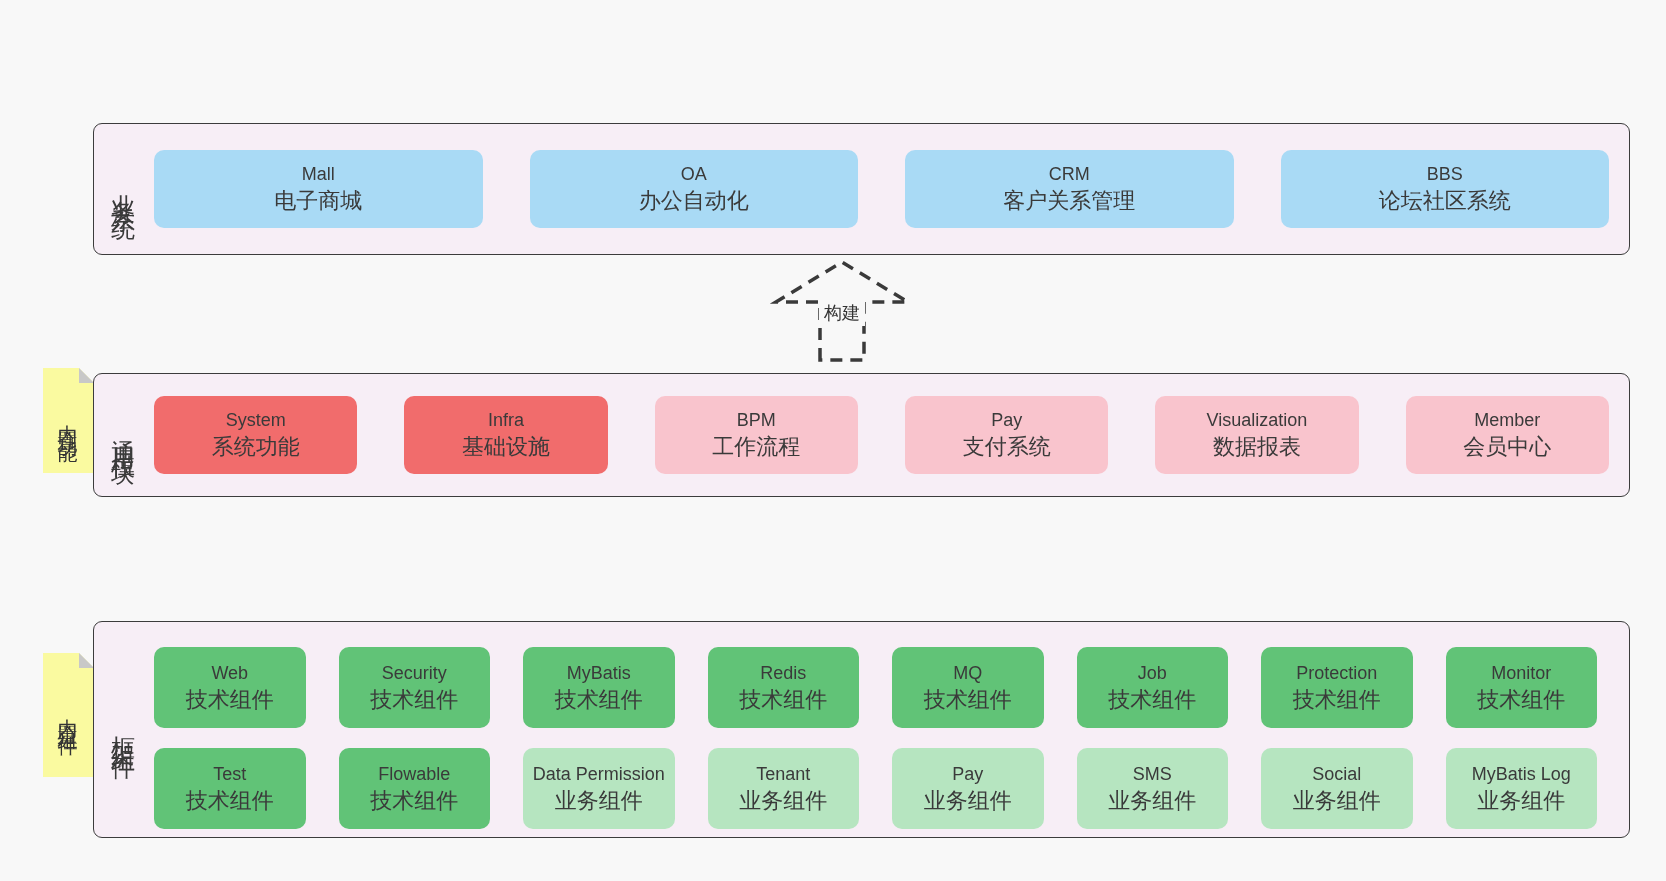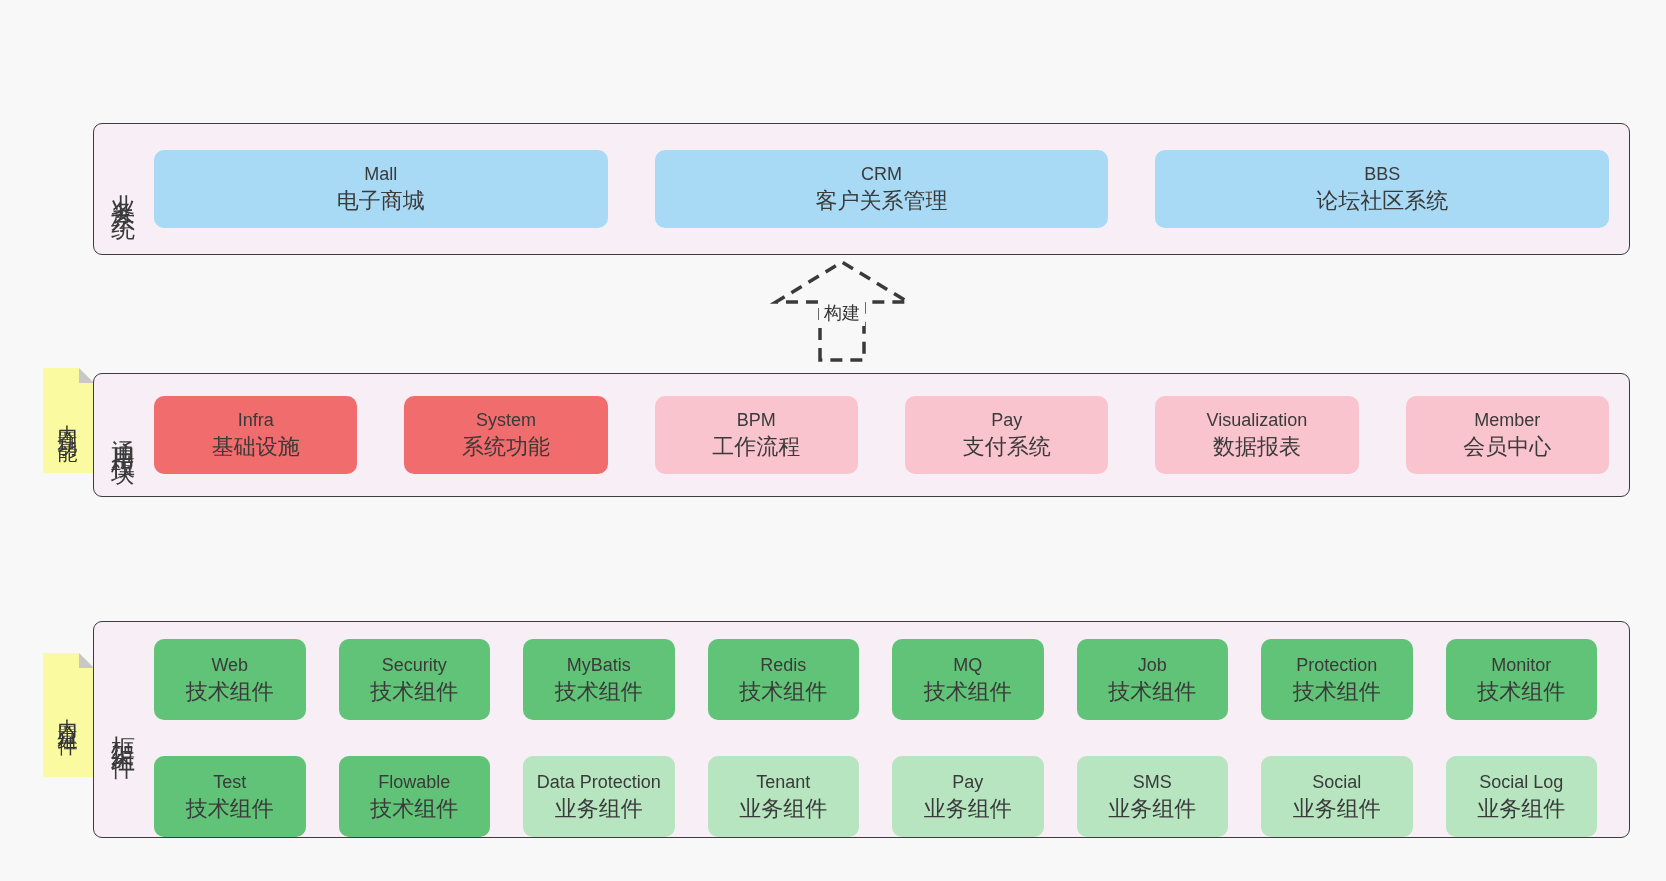--- a/index.html
+++ b/index.html
@@ -17,21 +17,21 @@
   .band{position:absolute;left:93px;width:1537px;background:var(--band-bg);
     border:1.6px solid var(--band-border);border-radius:9px;z-index:1}
   .band-label{position:absolute;left:13px;top:50%;transform:translateY(-50%);
     writing-mode:vertical-rl;text-orientation:upright;
     font-size:24px;letter-spacing:7px;color:var(--text);white-space:nowrap}
 
   .rows{position:absolute;left:60px;right:20px;top:0;bottom:0;
     display:flex;flex-direction:column;justify-content:center}
   .row{display:flex;align-items:center}
   .band-1 .row,.band-2 .row{gap:47px;height:100%}
-  .band-3 .rows{right:32px;justify-content:space-between;padding-top:17px;gap:20px}
+  .band-3 .rows{right:32px;justify-content:center;padding-top:17px;gap:20px}
   .band-3 .row{gap:33px}
 
   .box{flex:1;height:78px;border-radius:10px;display:flex;flex-direction:column;
     justify-content:center;align-items:center;text-align:center;
     padding:2px 6px;line-height:1.35}
   .band-3 .box{height:81px}
   .box-title{font-size:18px}
   .box-subtitle{font-size:22px}
   .box.blue{background:var(--blue)}
   .box.red{background:var(--red)}
@@ -61,20 +61,24 @@
 
   <section class="band band-1" style="top:123px;height:132px">
     <span class="band-label">业务系统</span>
     <div class="rows">
       <div class="row">
           <div class="box blue">
             <div class="box-title">Mall</div>
             <div class="box-subtitle">电子商城</div>
           </div>
           <div class="box blue">
+            <div class="box-title">OA</div>
+            <div class="box-subtitle">办公自动化</div>
+          </div>
+          <div class="box blue">
             <div class="box-title">CRM</div>
             <div class="box-subtitle">客户关系管理</div>
           </div>
           <div class="box blue">
             <div class="box-title">BBS</div>
             <div class="box-subtitle">论坛社区系统</div>
           </div>
         </div>
     </div>
   </section>
@@ -88,26 +92,26 @@
 
   <div class="note" style="top:368px;height:105px">
     <span class="note-text">内置功能</span>
   </div>
 
   <section class="band band-2" style="top:373px;height:124px">
     <span class="band-label">通用模块</span>
     <div class="rows">
       <div class="row">
           <div class="box red">
+            <div class="box-title">System</div>
+            <div class="box-subtitle">系统功能</div>
+          </div>
+          <div class="box red">
             <div class="box-title">Infra</div>
             <div class="box-subtitle">基础设施</div>
-          </div>
-          <div class="box red">
-            <div class="box-title">System</div>
-            <div class="box-subtitle">系统功能</div>
           </div>
           <div class="box pink">
             <div class="box-title">BPM</div>
             <div class="box-subtitle">工作流程</div>
           </div>
           <div class="box pink">
             <div class="box-title">Pay</div>
             <div class="box-subtitle">支付系统</div>
           </div>
           <div class="box pink">
@@ -167,40 +171,40 @@
       <div class="row">
           <div class="box green">
             <div class="box-title">Test</div>
             <div class="box-subtitle">技术组件</div>
           </div>
           <div class="box green">
             <div class="box-title">Flowable</div>
             <div class="box-subtitle">技术组件</div>
           </div>
           <div class="box lightgreen">
-            <div class="box-title">Data Protection</div>
+            <div class="box-title">Data Permission</div>
             <div class="box-subtitle">业务组件</div>
           </div>
           <div class="box lightgreen">
             <div class="box-title">Tenant</div>
             <div class="box-subtitle">业务组件</div>
           </div>
           <div class="box lightgreen">
             <div class="box-title">Pay</div>
             <div class="box-subtitle">业务组件</div>
           </div>
           <div class="box lightgreen">
             <div class="box-title">SMS</div>
             <div class="box-subtitle">业务组件</div>
           </div>
           <div class="box lightgreen">
             <div class="box-title">Social</div>
             <div class="box-subtitle">业务组件</div>
           </div>
           <div class="box lightgreen">
-            <div class="box-title">Social Log</div>
+            <div class="box-title">MyBatis Log</div>
             <div class="box-subtitle">业务组件</div>
           </div>
         </div>
     </div>
   </section>
 
 </div>
 
 </body></html>

